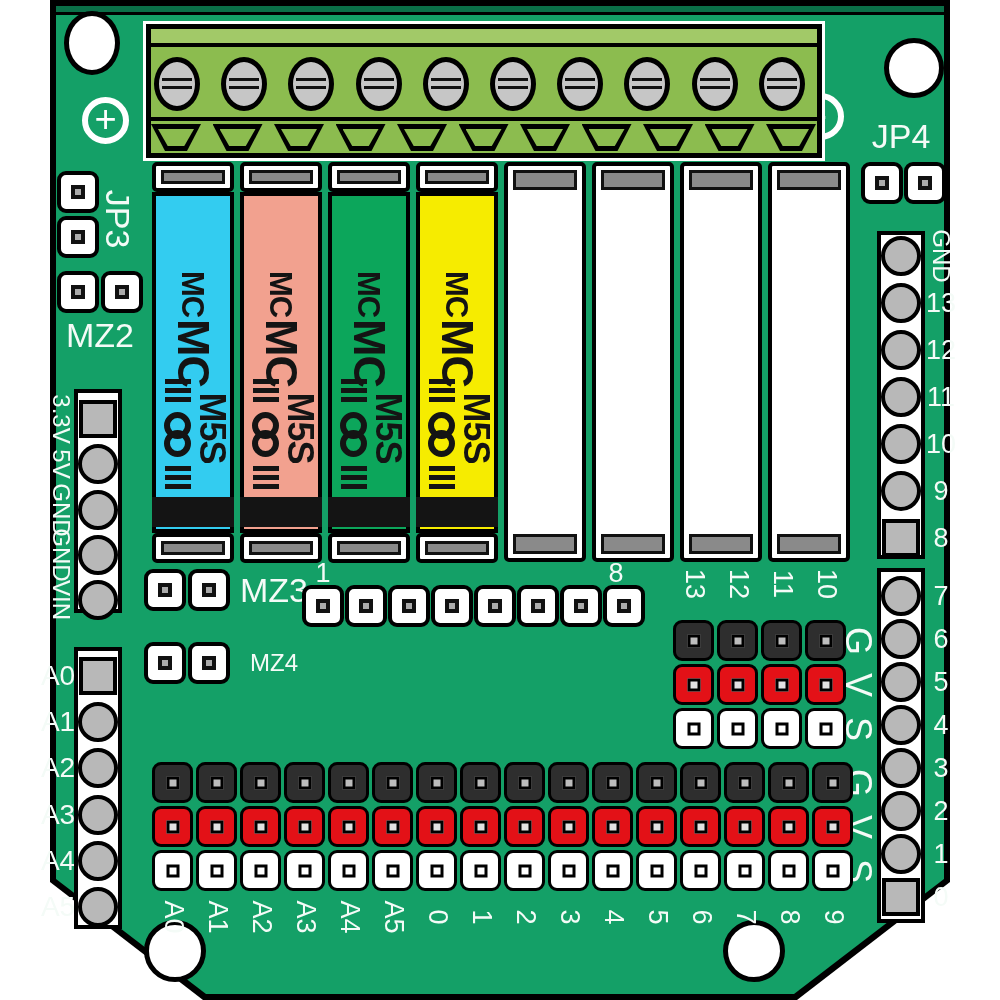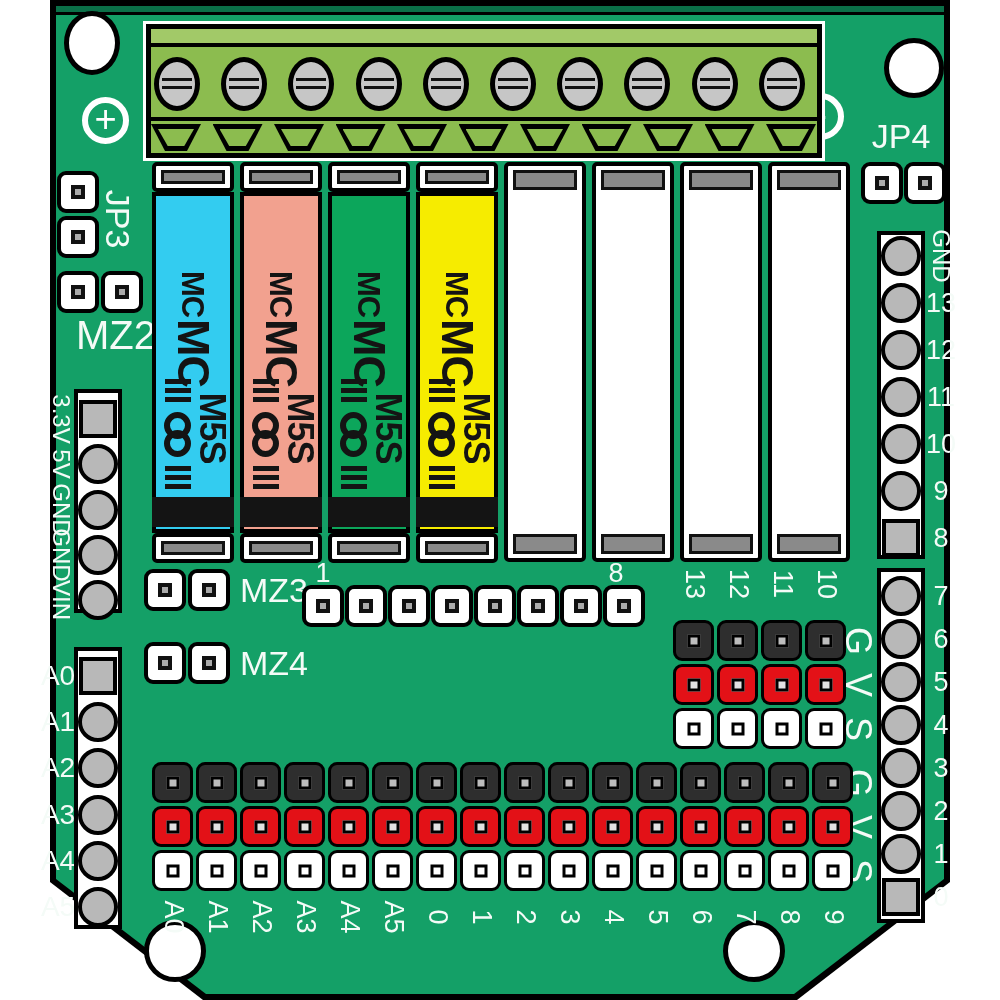--- a/index.html
+++ b/index.html
@@ -75,23 +75,23 @@
 
   .cell{position:absolute;width:41px;height:41px;border:3px solid #000;border-radius:9px}
   .cellpin{position:absolute;left:50%;top:50%;transform:translate(-50%,-50%);
     width:13px;height:13px;border:3px solid #000}
 
   .txt{position:absolute;color:var(--silkscreen_text);white-space:nowrap}
   .vtext{transform:translate(-50%,-50%) rotate(90deg)}
   .htext{transform:translate(-50%,-50%)}
   .lbl-jp3{left:117px;top:219px;font-size:34px}
   .lbl-jp4{left:901px;top:136px;font-size:34px}
-  .lbl-mz2{left:116px;top:335px;font-size:40px}
+  .lbl-mz2{left:100px;top:335px;font-size:34px}
   .lbl-mz3{left:274px;top:590px;font-size:34px}
-  .lbl-mz4{left:274px;top:663px;font-size:34px}
+  .lbl-mz4{left:274px;top:663px;font-size:24px}
   .lbl-p1{left:323px;top:573px;font-size:27px}
   .lbl-p8{left:616px;top:573px;font-size:27px}
 
   .pwr-l{left:61px;top:calc(419px + var(--i)*45.3px);font-size:24px}
   .an-l{left:58px;top:calc(676px + var(--i)*46.2px);font-size:28px}
   .ru-l{left:941px;top:calc(256px + var(--i)*47px);font-size:27px}
   .ru-l:first-child{transform:translate(-50%,-50%) rotate(90deg);font-size:24px}
   .rl-l{left:941px;top:calc(596px + var(--i)*43px);font-size:27px}
   .mid-cl{left:calc(694px + var(--i)*44px);top:584px;font-size:27px}
   .bot-cl{left:calc(173px + var(--i)*44px);top:917px;font-size:27px}

